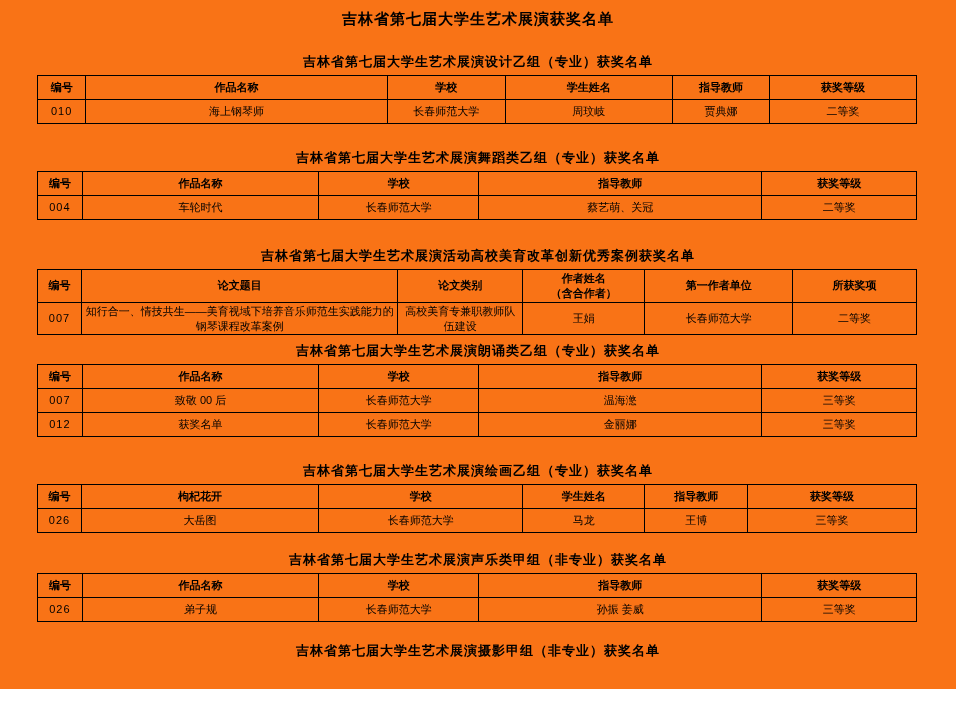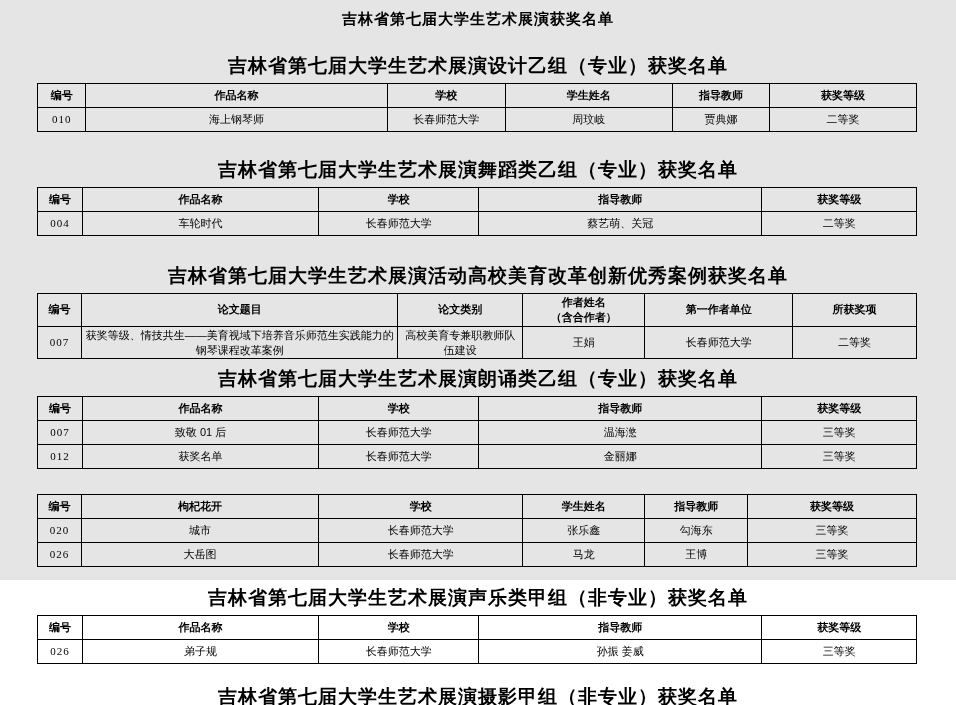--- a/index.html
+++ b/index.html
@@ -7,35 +7,35 @@
     padding: 0;
     background: #ffffff;
     width: 956px;
     height: 705px;
     overflow: hidden;
     font-family: "Liberation Sans", "DejaVu Sans", sans-serif;
     color: #000;
   }
   .page {
     width: 956px;
-    height: 580px;
-    background: #e5e5e5;
+    height: 689px;
+    background: #f97316;
     box-sizing: border-box;
   }
   .main-title {
     font-size: 15px;
     font-weight: bold;
     text-align: center;
     margin: 0;
     padding-top: 10px;
     letter-spacing: 1px;
   }
   .award-section { margin: 0; }
   .award-section .section-title {
-    font-size: 19px;
+    font-size: 13px;
     font-weight: bold;
     text-align: center;
     margin: 0 0 4px 0;
     letter-spacing: 1px;
   }
   .award-section:nth-child(1) { margin-top: 24px; }
   .award-section:nth-child(2) { margin-top: 25px; }
   .award-section:nth-child(3) { margin-top: 27px; }
   .award-section:nth-child(4) { margin-top: 7px; }
   .award-section:nth-child(5) { margin-top: 25px; }
@@ -57,21 +57,21 @@
     font-size: 11px;
     padding: 1px 3px;
     line-height: 1.35;
     overflow: hidden;
   }
   table.awards-table th {
     font-weight: bold;
     white-space: pre-line;
   }
   td.num {
-    font-family: Liberation Serif, serif;
+    font-family: Liberation Sans, sans-serif;
     font-size: 11px;
     letter-spacing: 1px;
   }
 </style>
 </head>
 <body>
 
 <div class="page">
   <h1 class="main-title">吉林省第七届大学生艺术展演获奖名单</h1>
   <div id="sections">
@@ -156,21 +156,21 @@
               <th>论文类别</th>
               <th>作者姓名
 （含合作者）</th>
               <th>第一作者单位</th>
               <th>所获奖项</th>
             </tr>
           </thead>
           <tbody>
             <tr>
               <td class="num">007</td>
-              <td>获奖等级、情技共生——美育视域下培养音乐师范生实践能力的钢琴课程改革案例</td>
+              <td>知行合一、情技共生——美育视域下培养音乐师范生实践能力的钢琴课程改革案例</td>
               <td>高校美育专兼职教师队伍建设</td>
               <td>王娟</td>
               <td>长春师范大学</td>
               <td>二等奖</td>
             </tr>
           </tbody>
         </table>
       </section>
       <section class="award-section">
         <h2 class="section-title">吉林省第七届大学生艺术展演朗诵类乙组（专业）获奖名单</h2>
@@ -187,36 +187,37 @@
               <th>编号</th>
               <th>作品名称</th>
               <th>学校</th>
               <th>指导教师</th>
               <th>获奖等级</th>
             </tr>
           </thead>
           <tbody>
             <tr>
               <td class="num">007</td>
-              <td>致敬 01 后</td>
+              <td>致敬 00 后</td>
               <td>长春师范大学</td>
               <td>温海滺</td>
               <td>三等奖</td>
             </tr>
             <tr>
               <td class="num">012</td>
               <td>获奖名单</td>
               <td>长春师范大学</td>
               <td>金丽娜</td>
               <td>三等奖</td>
             </tr>
           </tbody>
         </table>
       </section>
       <section class="award-section">
+        <h2 class="section-title">吉林省第七届大学生艺术展演绘画乙组（专业）获奖名单</h2>
         <table class="awards-table">
           <colgroup>
             <col style="width: 5%;">
             <col style="width: 27%;">
             <col style="width: 23.2%;">
             <col style="width: 13.9%;">
             <col style="width: 11.7%;">
             <col style="width: 19.2%;">
           </colgroup>
           <thead>
@@ -224,28 +225,20 @@
               <th>编号</th>
               <th>枸杞花开</th>
               <th>学校</th>
               <th>学生姓名</th>
               <th>指导教师</th>
               <th>获奖等级</th>
             </tr>
           </thead>
           <tbody>
             <tr>
-              <td class="num">020</td>
-              <td>城市</td>
-              <td>长春师范大学</td>
-              <td>张乐鑫</td>
-              <td>勾海东</td>
-              <td>三等奖</td>
-            </tr>
-            <tr>
               <td class="num">026</td>
               <td>大岳图</td>
               <td>长春师范大学</td>
               <td>马龙</td>
               <td>王博</td>
               <td>三等奖</td>
             </tr>
           </tbody>
         </table>
       </section>

